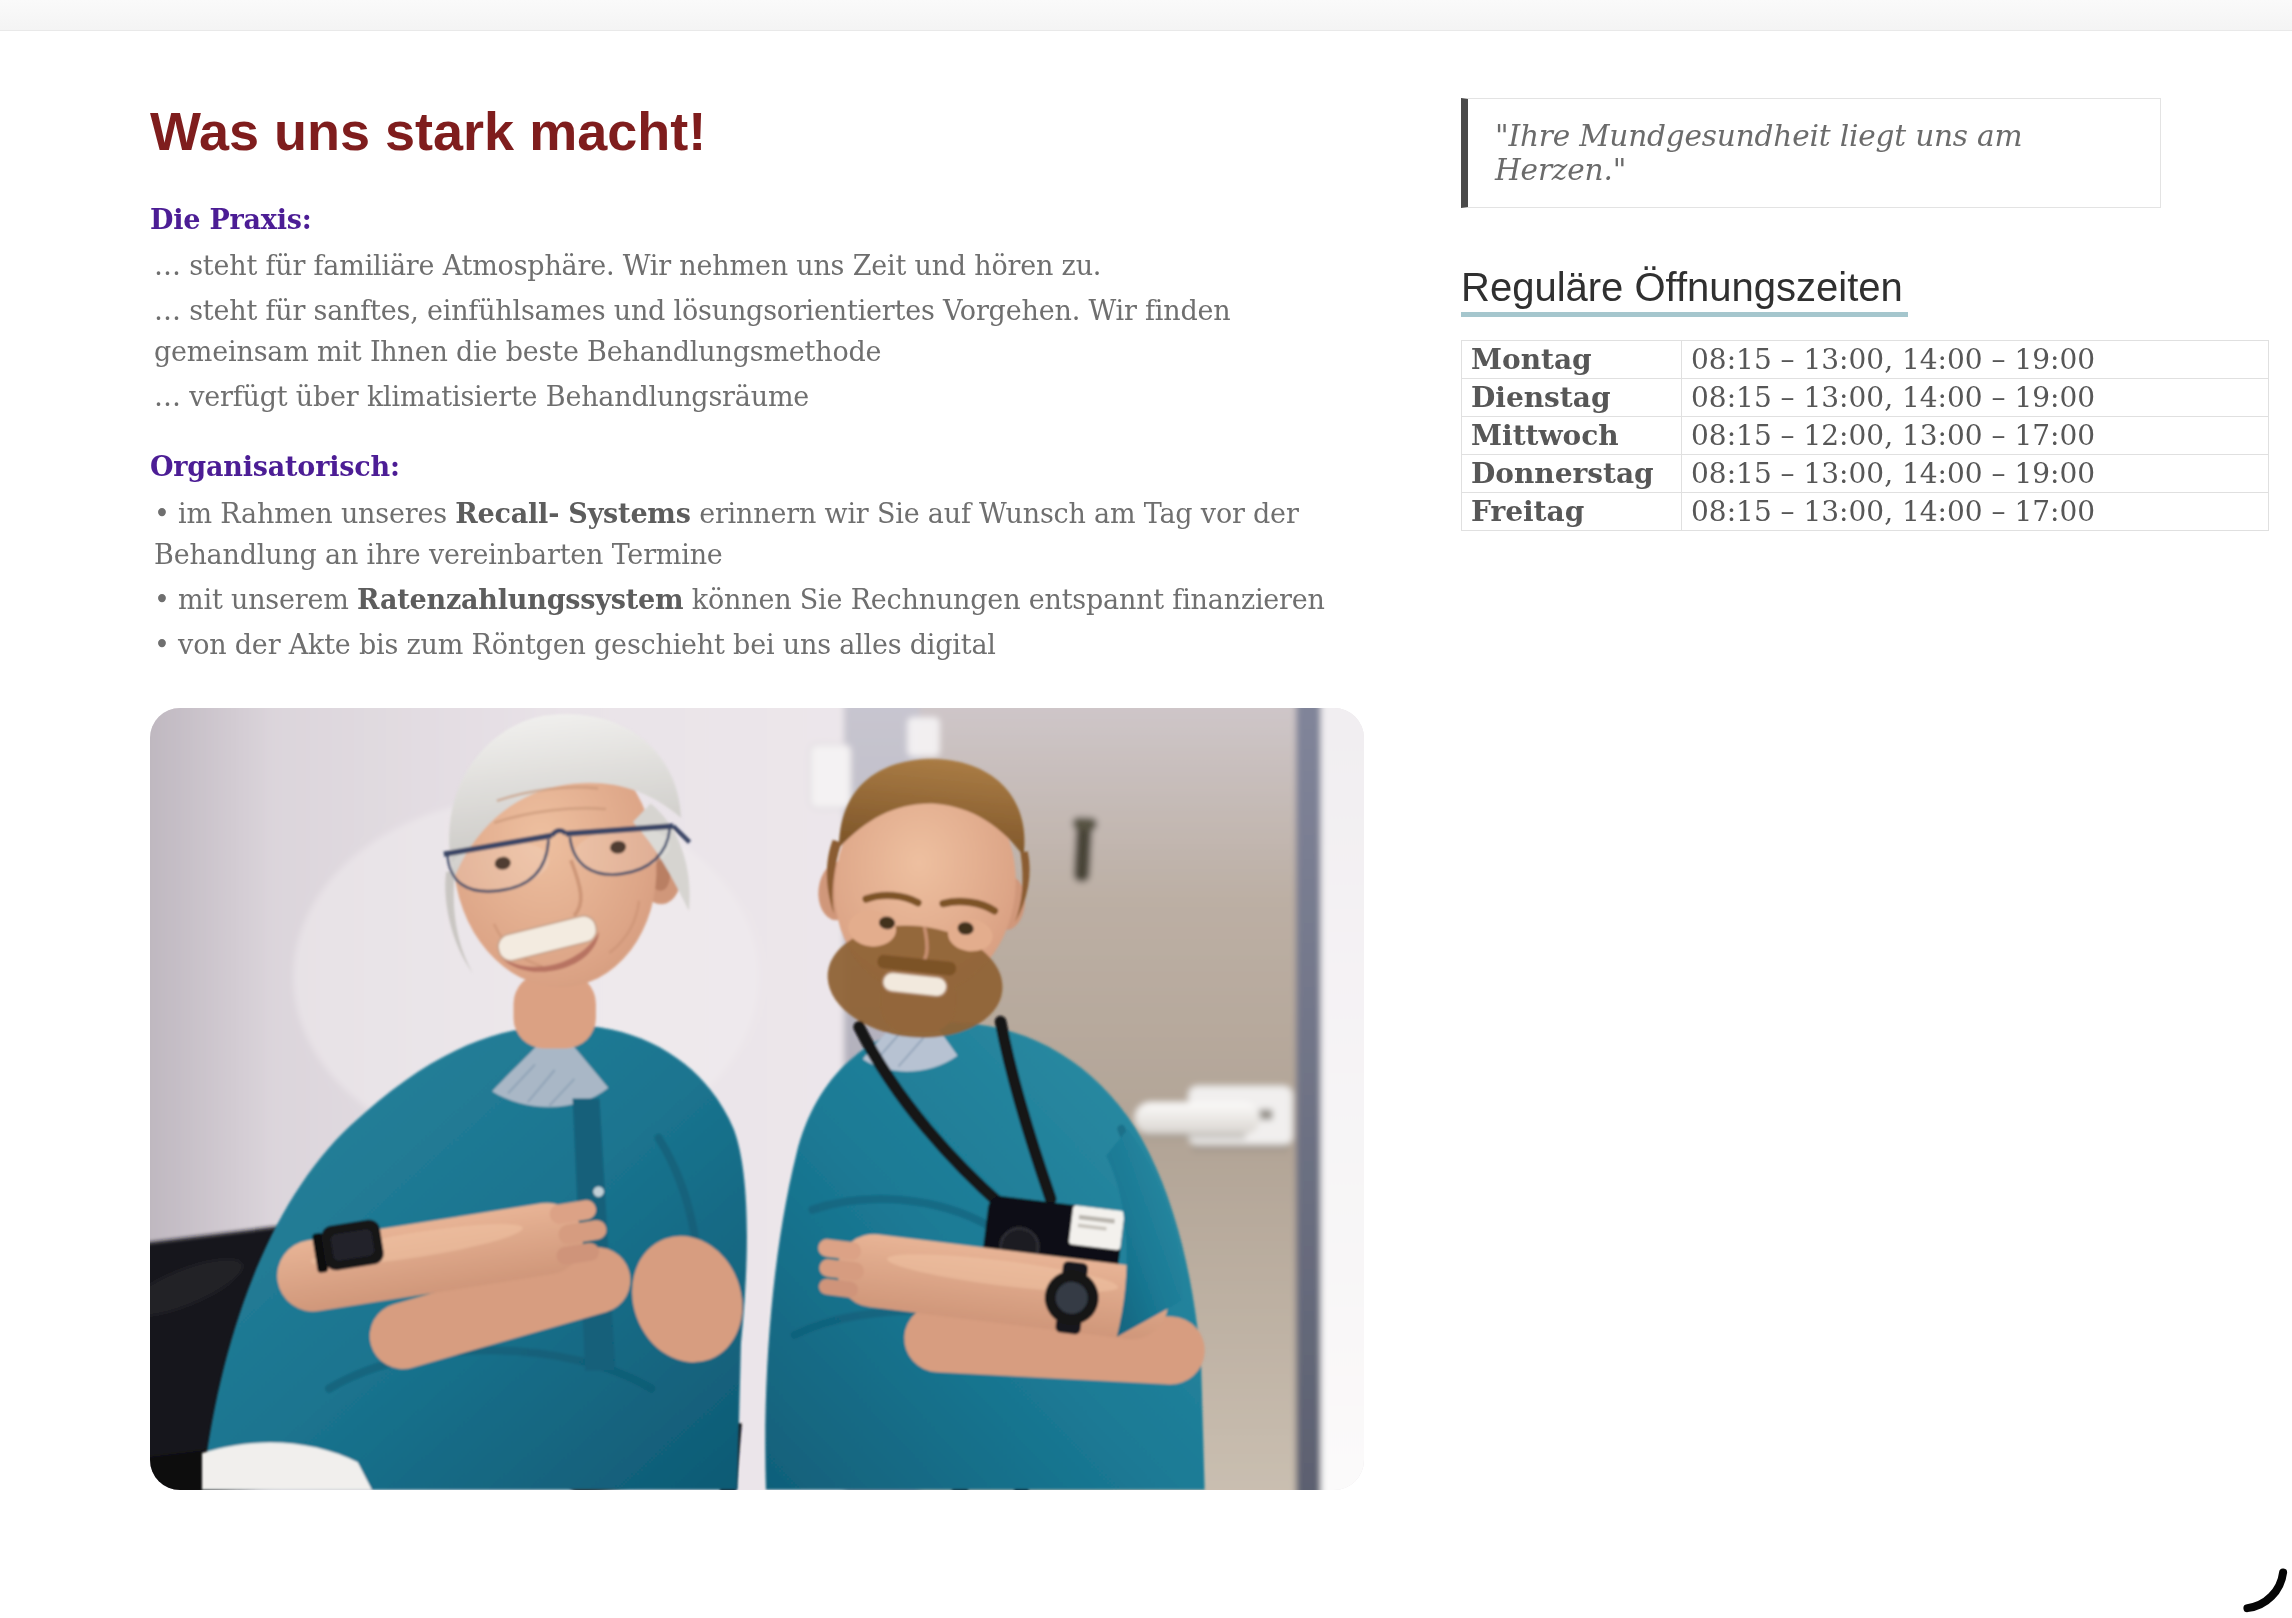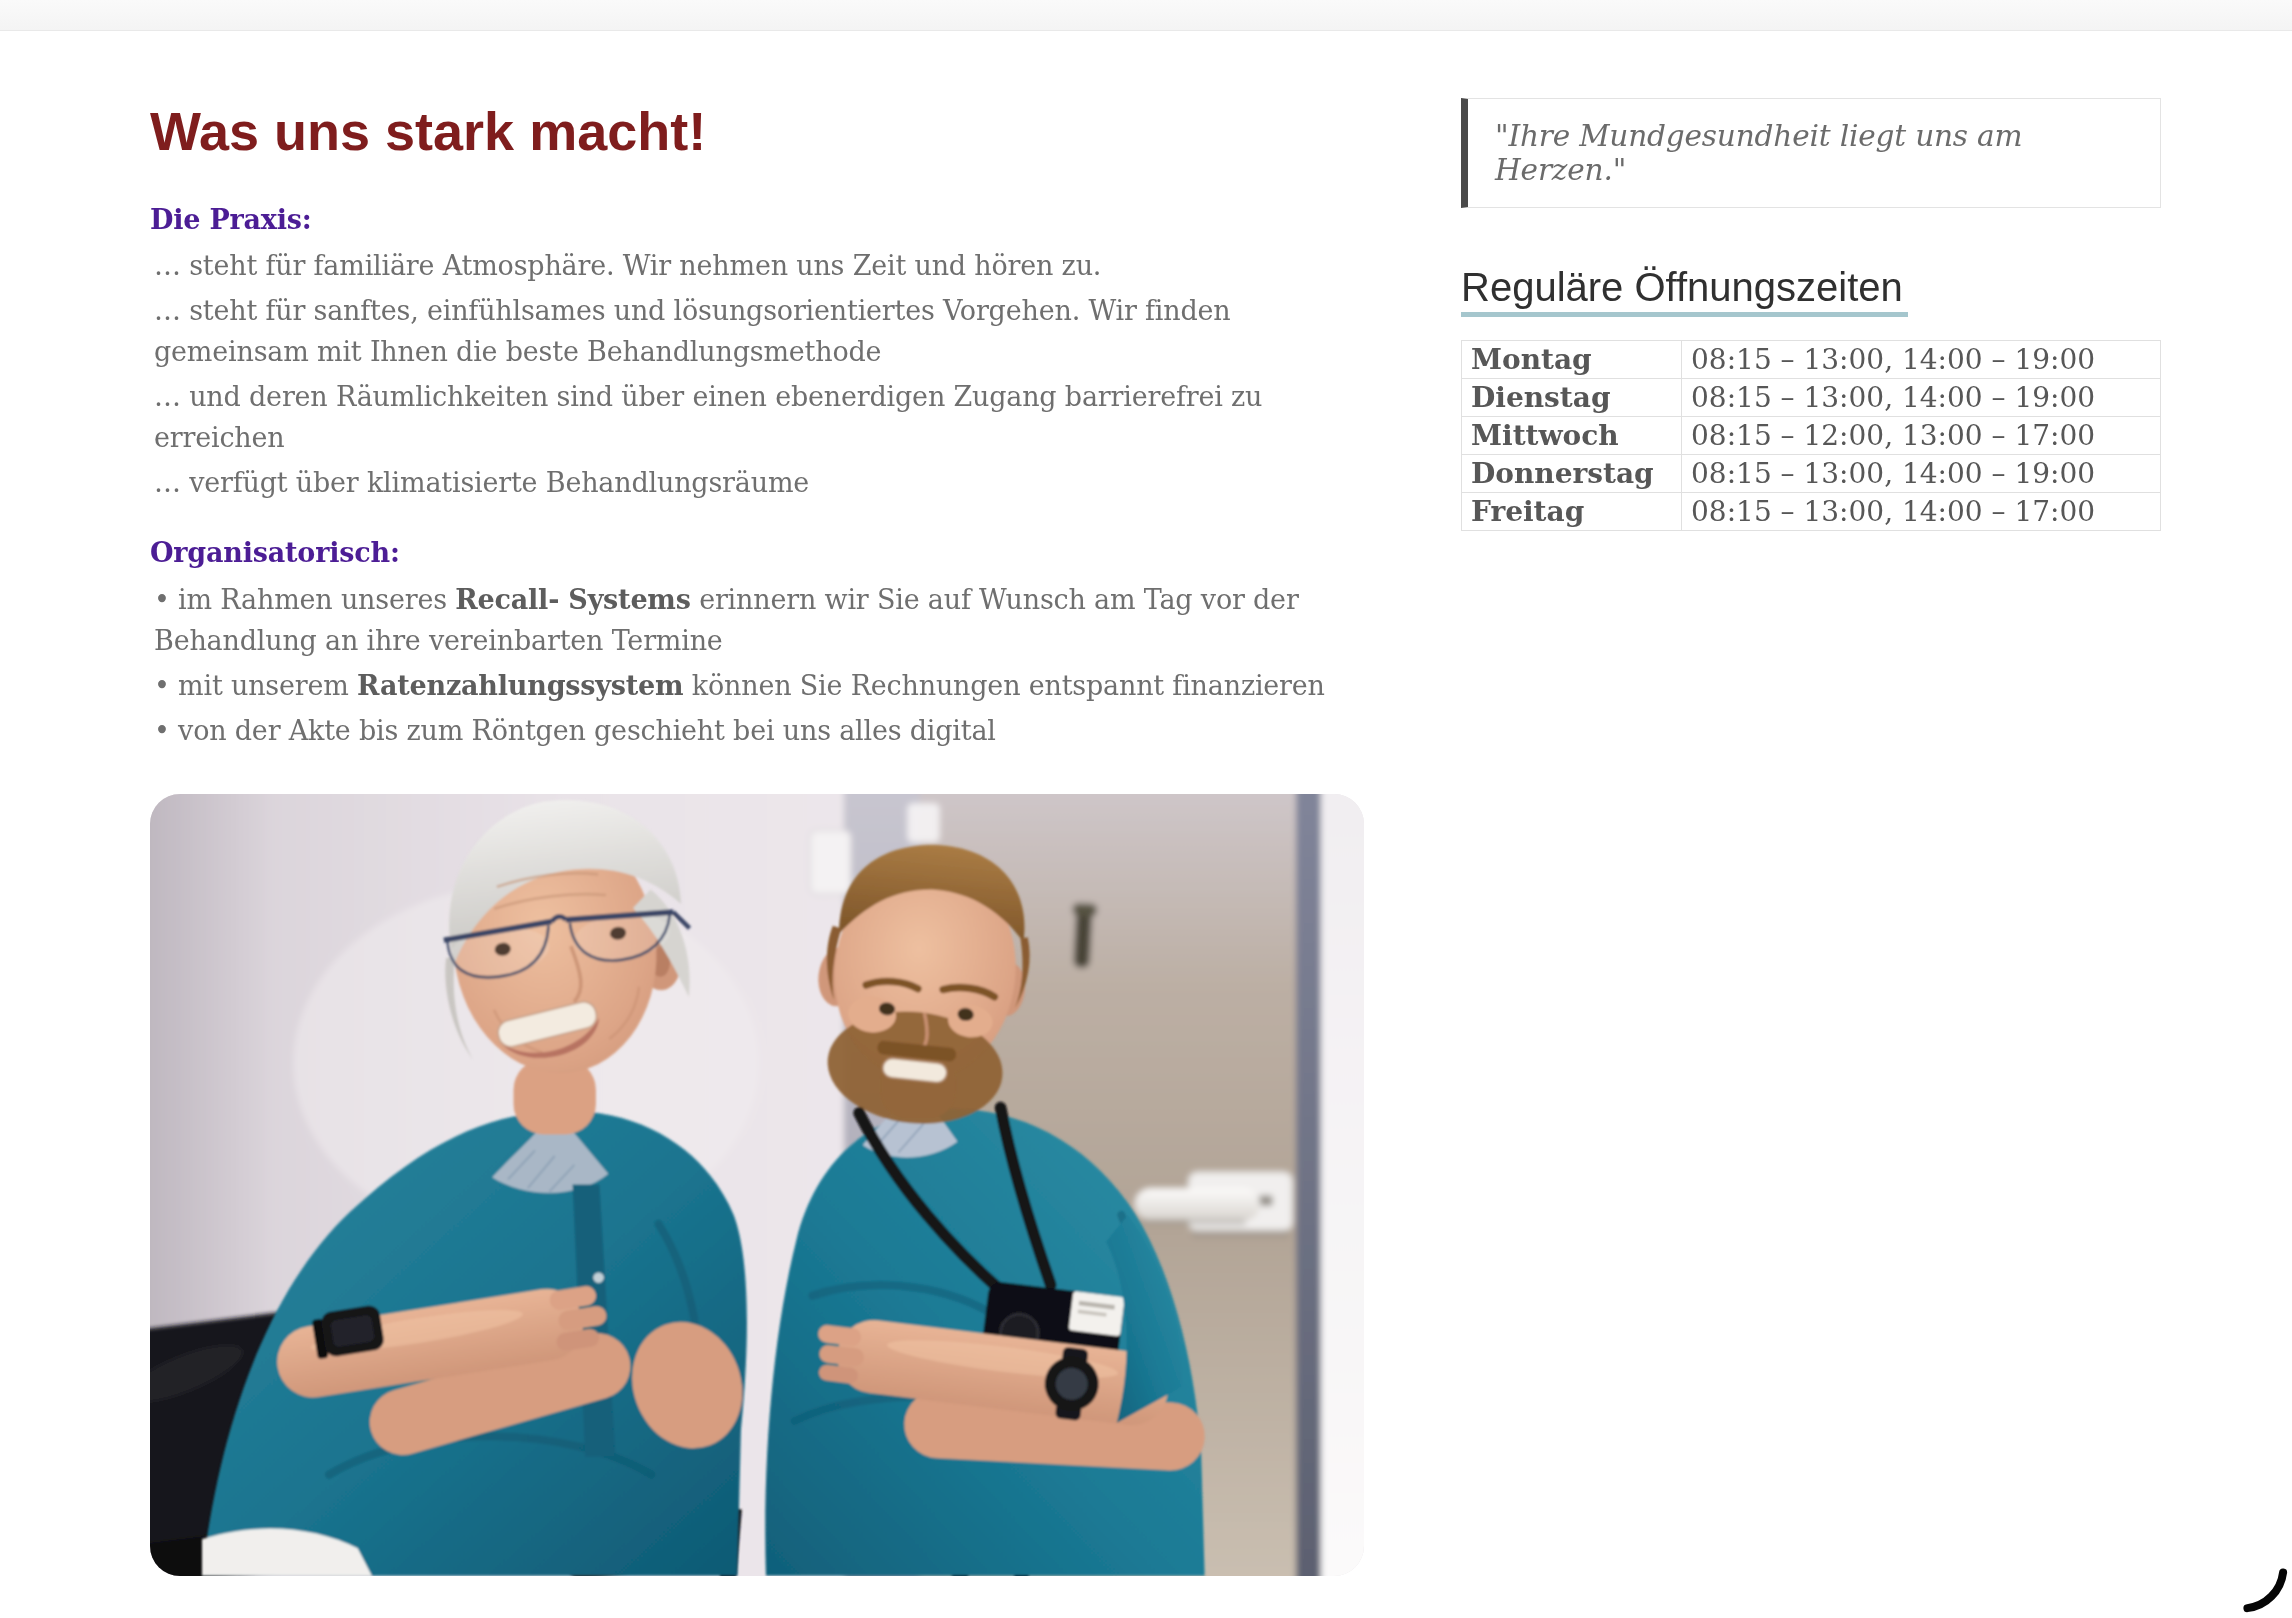--- a/index.html
+++ b/index.html
@@ -38,21 +38,21 @@
     display:flex;align-items:center;padding-left:27px;background:#ffffff;
   }
   .quote-text{font-style:italic;font-size:29.6px;color:#6b6b6b;letter-spacing:-0.2px;}
   h2.hours-title{
     margin:56px 0 0 0;display:inline-block;
     font-family:"Liberation Sans", sans-serif;font-weight:400;
     font-size:40px;line-height:47px;color:#303030;
     border-bottom:5.4px solid #a5c6cd;padding-bottom:1px;padding-right:5.4px;
   }
   table.hours{
-    margin-top:23px;width:700px;border-collapse:collapse;table-layout:fixed;
+    margin-top:23px;width:808px;border-collapse:collapse;table-layout:fixed;
   }
   table.hours td{
     border:0.9px solid #e0e0e0;height:37px;vertical-align:middle;
     font-size:28px;color:#575757;padding:0 9px;line-height:30px;
     white-space:nowrap;overflow:hidden;
   }
   td.day{font-weight:bold;width:201px;color:#585858;}
   td.time{padding-left:9px;}
   .bottom-arc{position:absolute;left:2185px;top:1510px;width:107px;height:108px;}
 </style>
@@ -61,21 +61,20 @@
 
 <div class="topbar"></div>
 
 <div class="left-col">
   <h1 class="page-title">Was uns stark macht!</h1>
 
   <div class="body-text">
     <div class="para-label">Die Praxis:</div>
     <div class="line">… steht für familiäre Atmosphäre. Wir nehmen uns Zeit und hören zu.</div>
     <div class="line">… steht für sanftes, einfühlsames und lösungsorientiertes Vorgehen. Wir finden gemeinsam mit Ihnen die beste Behandlungsmethode</div>
-    <div class="line">… und deren Räumlichkeiten sind über einen ebenerdigen Zugang barrierefrei zu erreichen</div>
     <div class="line">… verfügt über klimatisierte Behandlungsräume</div>
 
     <div class="para-label second">Organisatorisch:</div>
     <div class="line"><span>• im Rahmen unseres </span><span class="inline-bold">Recall- Systems</span><span> erinnern wir Sie auf Wunsch am Tag vor der Behandlung an ihre vereinbarten Termine</span></div>
     <div class="line"><span>• mit unserem </span><span class="inline-bold">Ratenzahlungssystem</span><span> können Sie Rechnungen entspannt finanzieren</span></div>
     <div class="line"><span>• von der Akte bis zum Röntgen geschieht bei uns alles digital</span><span class="inline-bold"></span><span></span></div>
   </div>
 
   <div class="photo-frame" title="Zwei Zahnärzte in türkiser Praxiskleidung Rücken an Rücken vor einer Tür">
     <svg viewBox="0 0 1356 873" xmlns="http://www.w3.org/2000/svg">

